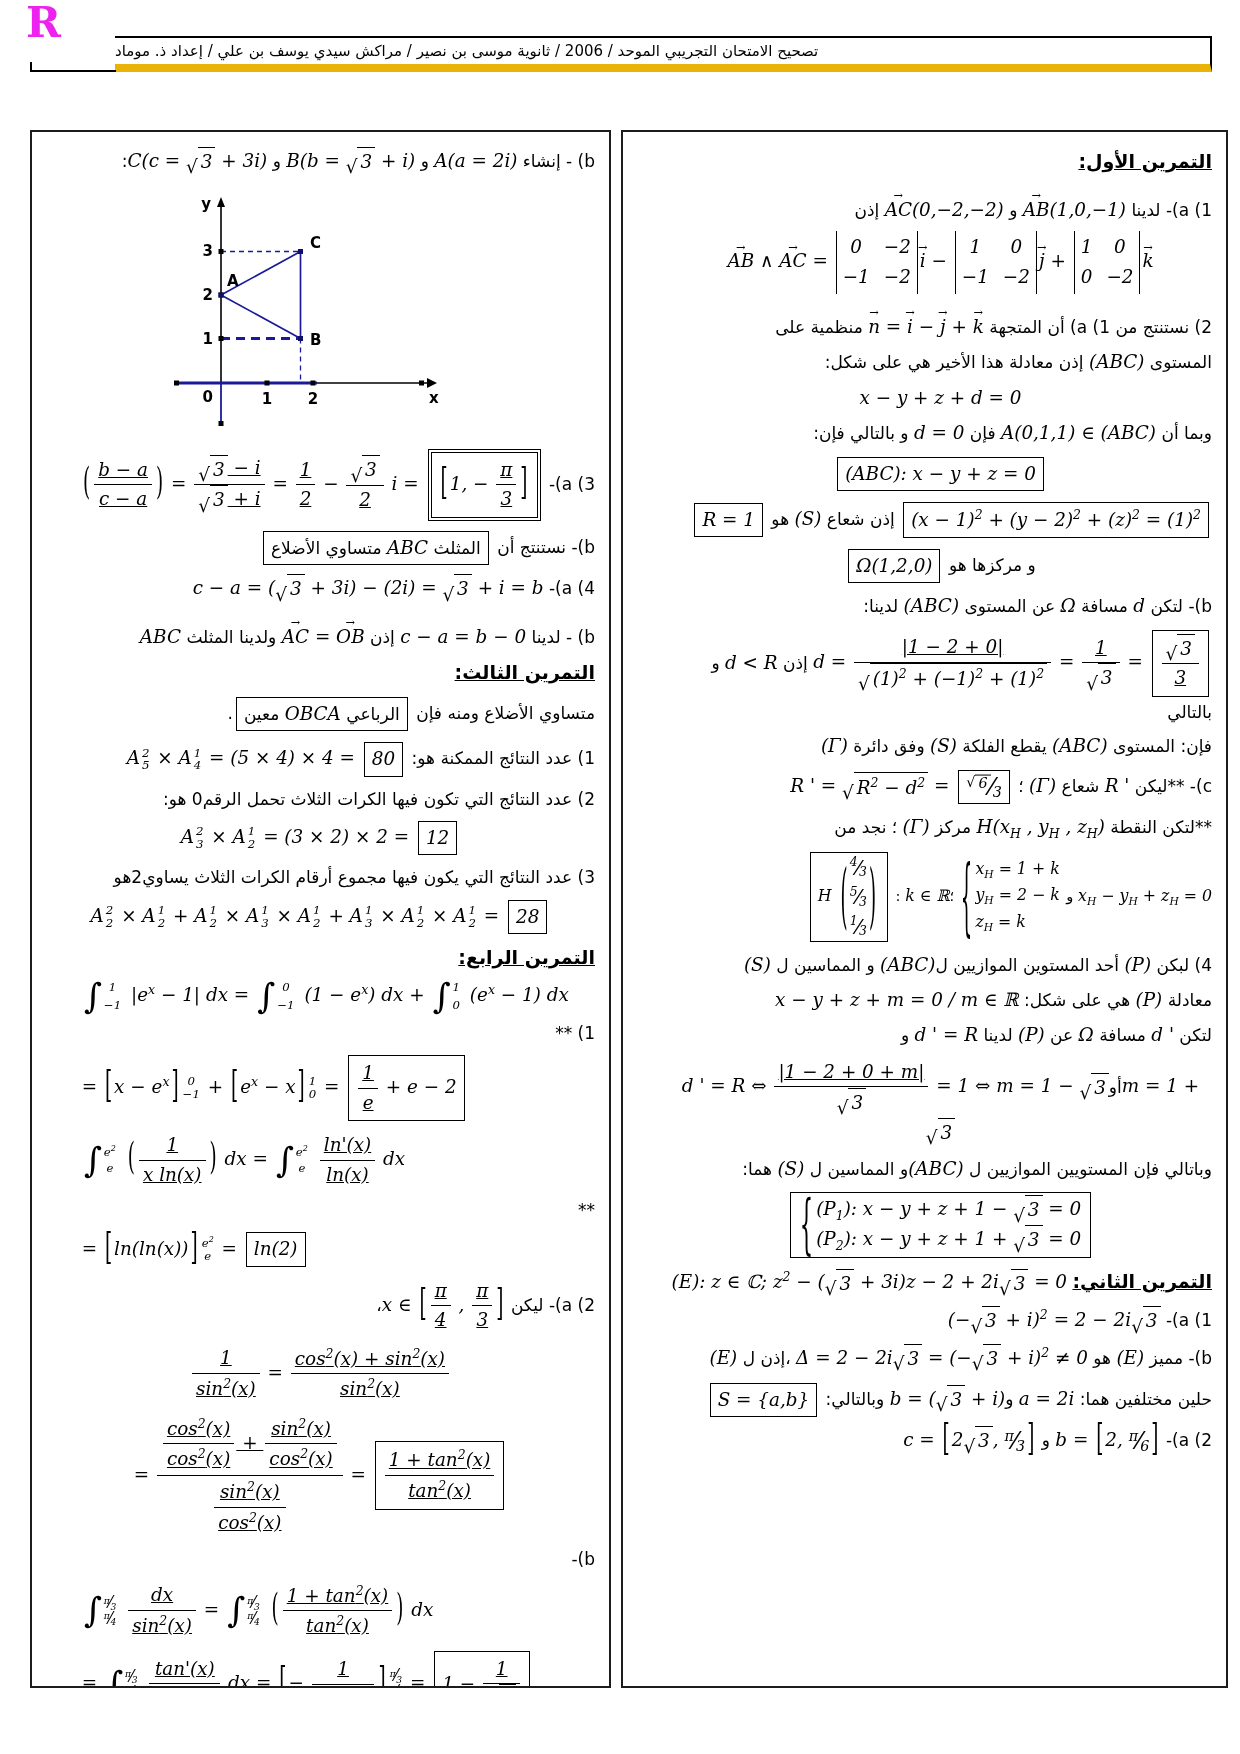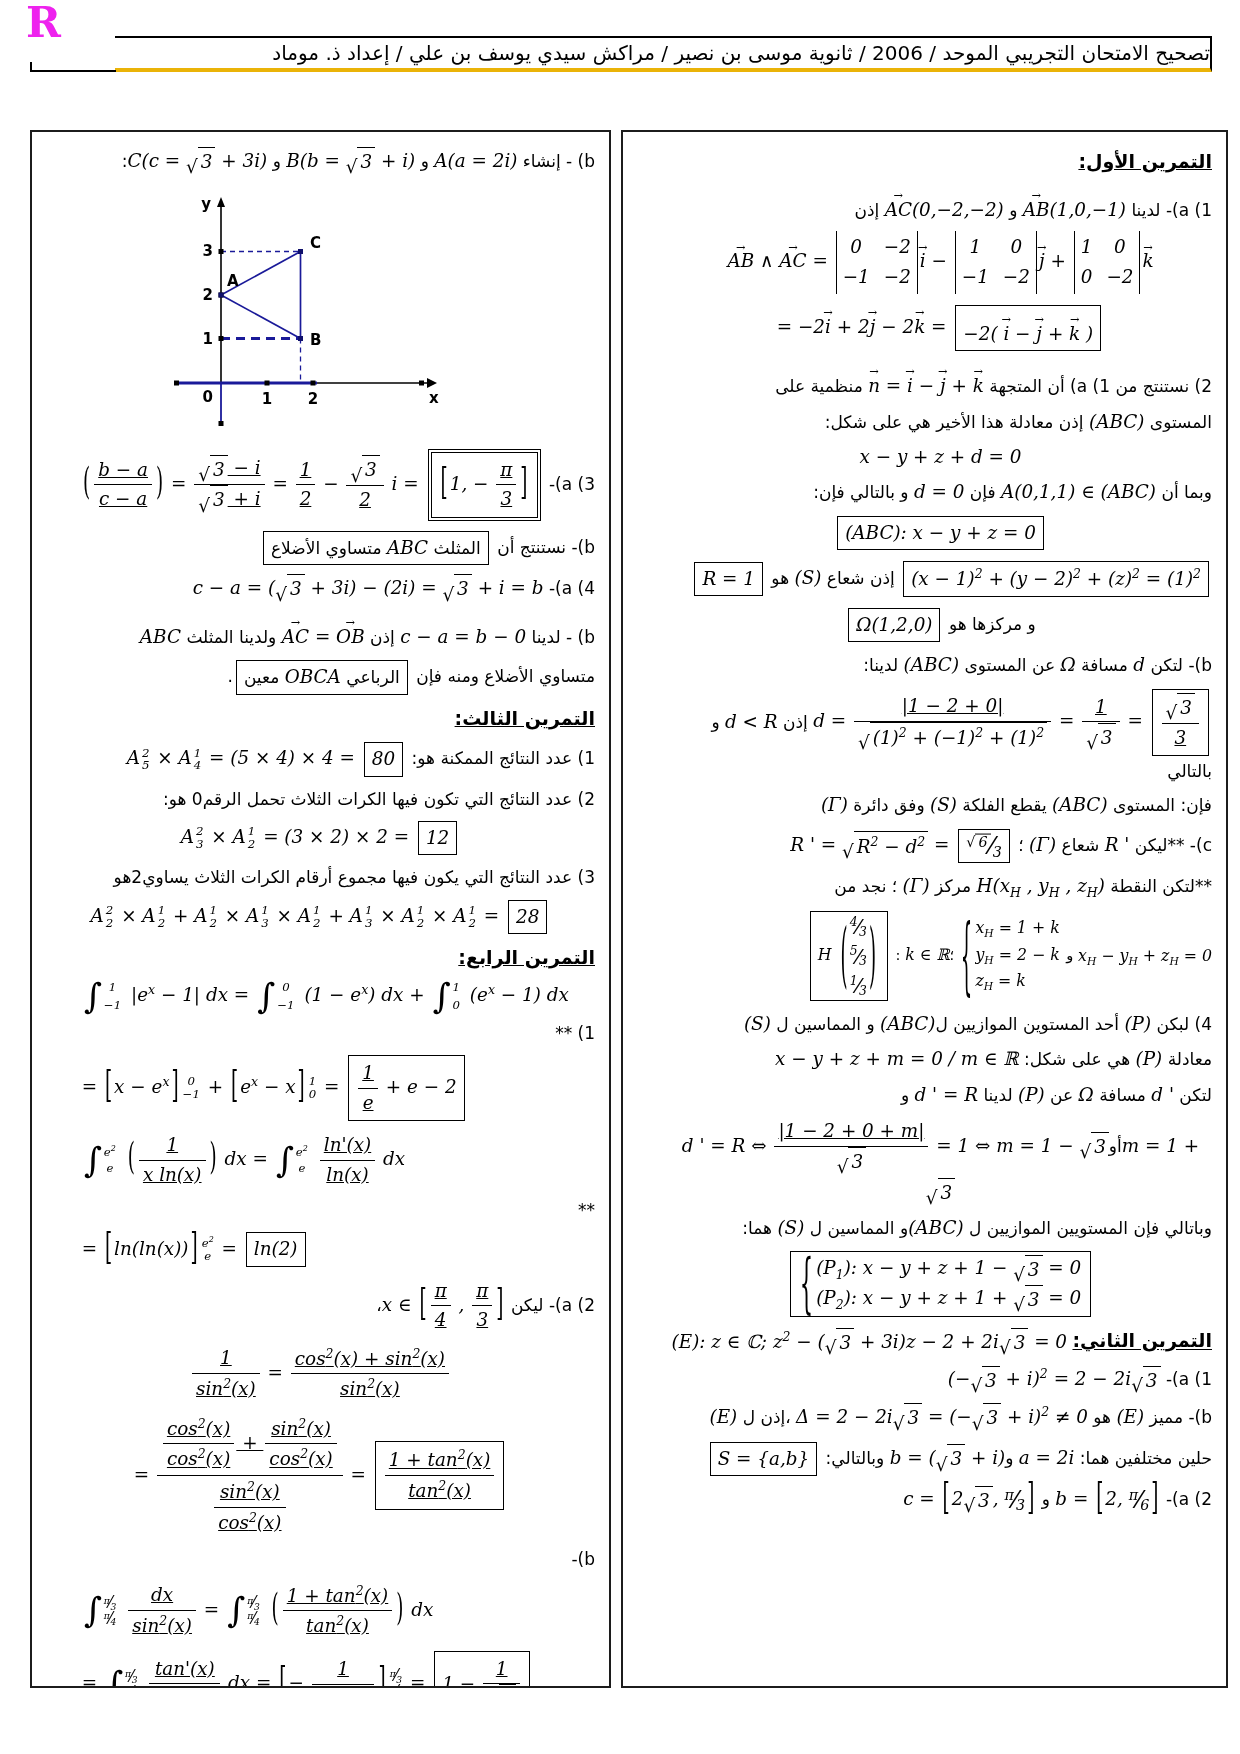--- a/index.html
+++ b/index.html
@@ -3,22 +3,22 @@
 <meta charset="utf-8">
 <style>
   html,body{margin:0;padding:0;background:#fff;}
   .page{position:relative;width:1240px;height:1754px;background:#fff;
         font-family:"DejaVu Sans",sans-serif;font-size:17px;color:#000;overflow:hidden;}
 
   
   .logo{position:absolute;left:26px;top:2px;font-family:"DejaVu Serif",serif;
         font-weight:bold;font-size:42px;line-height:1;}
   .band{position:absolute;left:115px;top:36px;width:1097px;height:36px;box-sizing:border-box;
-        border-top:2px solid #000;border-bottom:4px solid #eab308;border-right:2px solid #000;
-        display:flex;align-items:center;justify-content:flex-start;direction:rtl;font-size:20px;}
+        border-top:2px solid #000;border-bottom:8px solid #eab308;border-right:2px solid #000;
+        display:flex;align-items:center;justify-content:flex-end;direction:rtl;font-size:15px;}
   .band-ext{position:absolute;left:30px;top:70px;width:86px;height:2px;background:#000;}
   .band-ext::before{content:"";position:absolute;left:0;top:-8px;width:2px;height:8px;background:#000;}
 
   
   .col{position:absolute;top:130px;border:2px solid #1c1c1c;box-sizing:border-box;
        padding:8px 12px;overflow:hidden;background:#fff;}
   .colL{left:30px;width:581px;height:1558px;}
   .colR{left:621px;width:607px;height:1558px;padding-left:44px;}
 
   
@@ -93,21 +93,20 @@
             <span class="dc">1</span>
             <span class="dc">0</span>
             <span class="dc">−1</span>
             <span class="dc">−2</span>
           </span><span class="vec">j</span> + <span class="det">
             <span class="dc">1</span>
             <span class="dc">0</span>
             <span class="dc">0</span>
             <span class="dc">−2</span>
           </span><span class="vec">k</span></span></div>
-      <div class="ln ac" dir="ltr"><span class="m" dir="ltr">= −2<span class="vec">i</span> + 2<span class="vec">j</span> − 2<span class="vec">k</span> = <span class="boxed">−2( <span class="vec">i</span> − <span class="vec">j</span> + <span class="vec">k</span> )</span></span></div>
       <div class="ln ar" dir="rtl">2)  نستنتج من 1) a) أن المتجهة <span class="m" dir="ltr"><span class="vec">n</span> = <span class="vec">i</span> − <span class="vec">j</span> + <span class="vec">k</span></span> منظمية على</div>
       <div class="ln ar" dir="rtl">المستوى <span class="m" dir="ltr">(ABC)</span> إذن معادلة هذا الأخير هي على شكل:</div>
       <div class="ln ac" dir="ltr"><span class="m" dir="ltr">x − y + z + d = 0</span></div>
       <div class="ln ar" dir="rtl">وبما أن <span class="m" dir="ltr">A(0,1,1) ∈ (ABC)</span> فإن <span class="m" dir="ltr">d = 0</span> و بالتالي فإن:</div>
       <div class="ln ac" dir="ltr"><span class="m" dir="ltr"><span class="boxed">(ABC): x − y + z = 0</span></span></div>
       <div class="ln ar" dir="rtl"><span class="m" dir="ltr"><span class="boxed">(x − 1)<sup>2</sup> + (y − 2)<sup>2</sup> + (z)<sup>2</sup> = (1)<sup>2</sup></span></span> إذن شعاع <span class="m" dir="ltr">(S)</span> هو <span class="m" dir="ltr"><span class="boxed">R = 1</span></span></div>
       <div class="ln ac" dir="rtl">و مركزها هو <span class="m" dir="ltr"><span class="boxed">Ω(1,2,0)</span></span></div>
       <div class="ln ar" dir="rtl">b)- لتكن <span class="m" dir="ltr">d</span> مسافة <span class="m" dir="ltr">Ω</span> عن المستوى <span class="m" dir="ltr">(ABC)</span> لدينا:</div>
       <div class="ln ar" dir="rtl"><span class="m" dir="ltr">d = <span class="frac">
             <span class="fn">|1 − 2 + 0|</span>
@@ -328,22 +327,22 @@
               </span><span class="bigd">]</span></span></span></div>
         <div class="ln ar" dir="rtl">b)- نستنتج أن <span class="boxed">المثلث <span class="m" dir="ltr">ABC</span>  متساوي الأضلاع</span></div>
         <div class="ln ar" dir="rtl">4) a)- <span class="m" dir="ltr">c − a = (<span class="sqrt">
               <span class="sqs">√</span>
               <span class="sqb">3</span>
             </span> + 3i) − (2i) = <span class="sqrt">
               <span class="sqs">√</span>
               <span class="sqb">3</span>
             </span> + i = b</span></div>
         <div class="ln ar" dir="rtl">b) - لدينا <span class="m" dir="ltr">c − a = b − 0</span> إذن <span class="m" dir="ltr"><span class="vec">AC</span> = <span class="vec">OB</span></span> ولدينا المثلث <span class="m" dir="ltr">ABC</span></div>
+        <div class="ln ar" dir="rtl"><span class="u">التمرين الثالث:</span></div>
         <div class="ln ar" dir="rtl">متساوي الأضلاع ومنه فإن <span class="boxed">الرباعي <span class="m" dir="ltr">OBCA</span> معين</span>.</div>
-        <div class="ln ar" dir="rtl"><span class="u">التمرين الثالث:</span></div>
         <div class="ln ar" dir="rtl">1)  عدد النتائج الممكنة هو: <span class="m" dir="ltr">A<span class="ud">
               <span class="uu">2</span>
               <span class="dd">5</span>
             </span> × A<span class="ud">
               <span class="uu">1</span>
               <span class="dd">4</span>
             </span> = (5 × 4) × 4 = <span class="boxed">80</span></span></div>
         <div class="ln ar" dir="rtl">2)  عدد النتائج التي تكون فيها الكرات الثلاث تحمل الرقم0 هو:</div>
         <div class="ln ac" dir="ltr"><span class="m" dir="ltr">A<span class="ud">
               <span class="uu">2</span>

